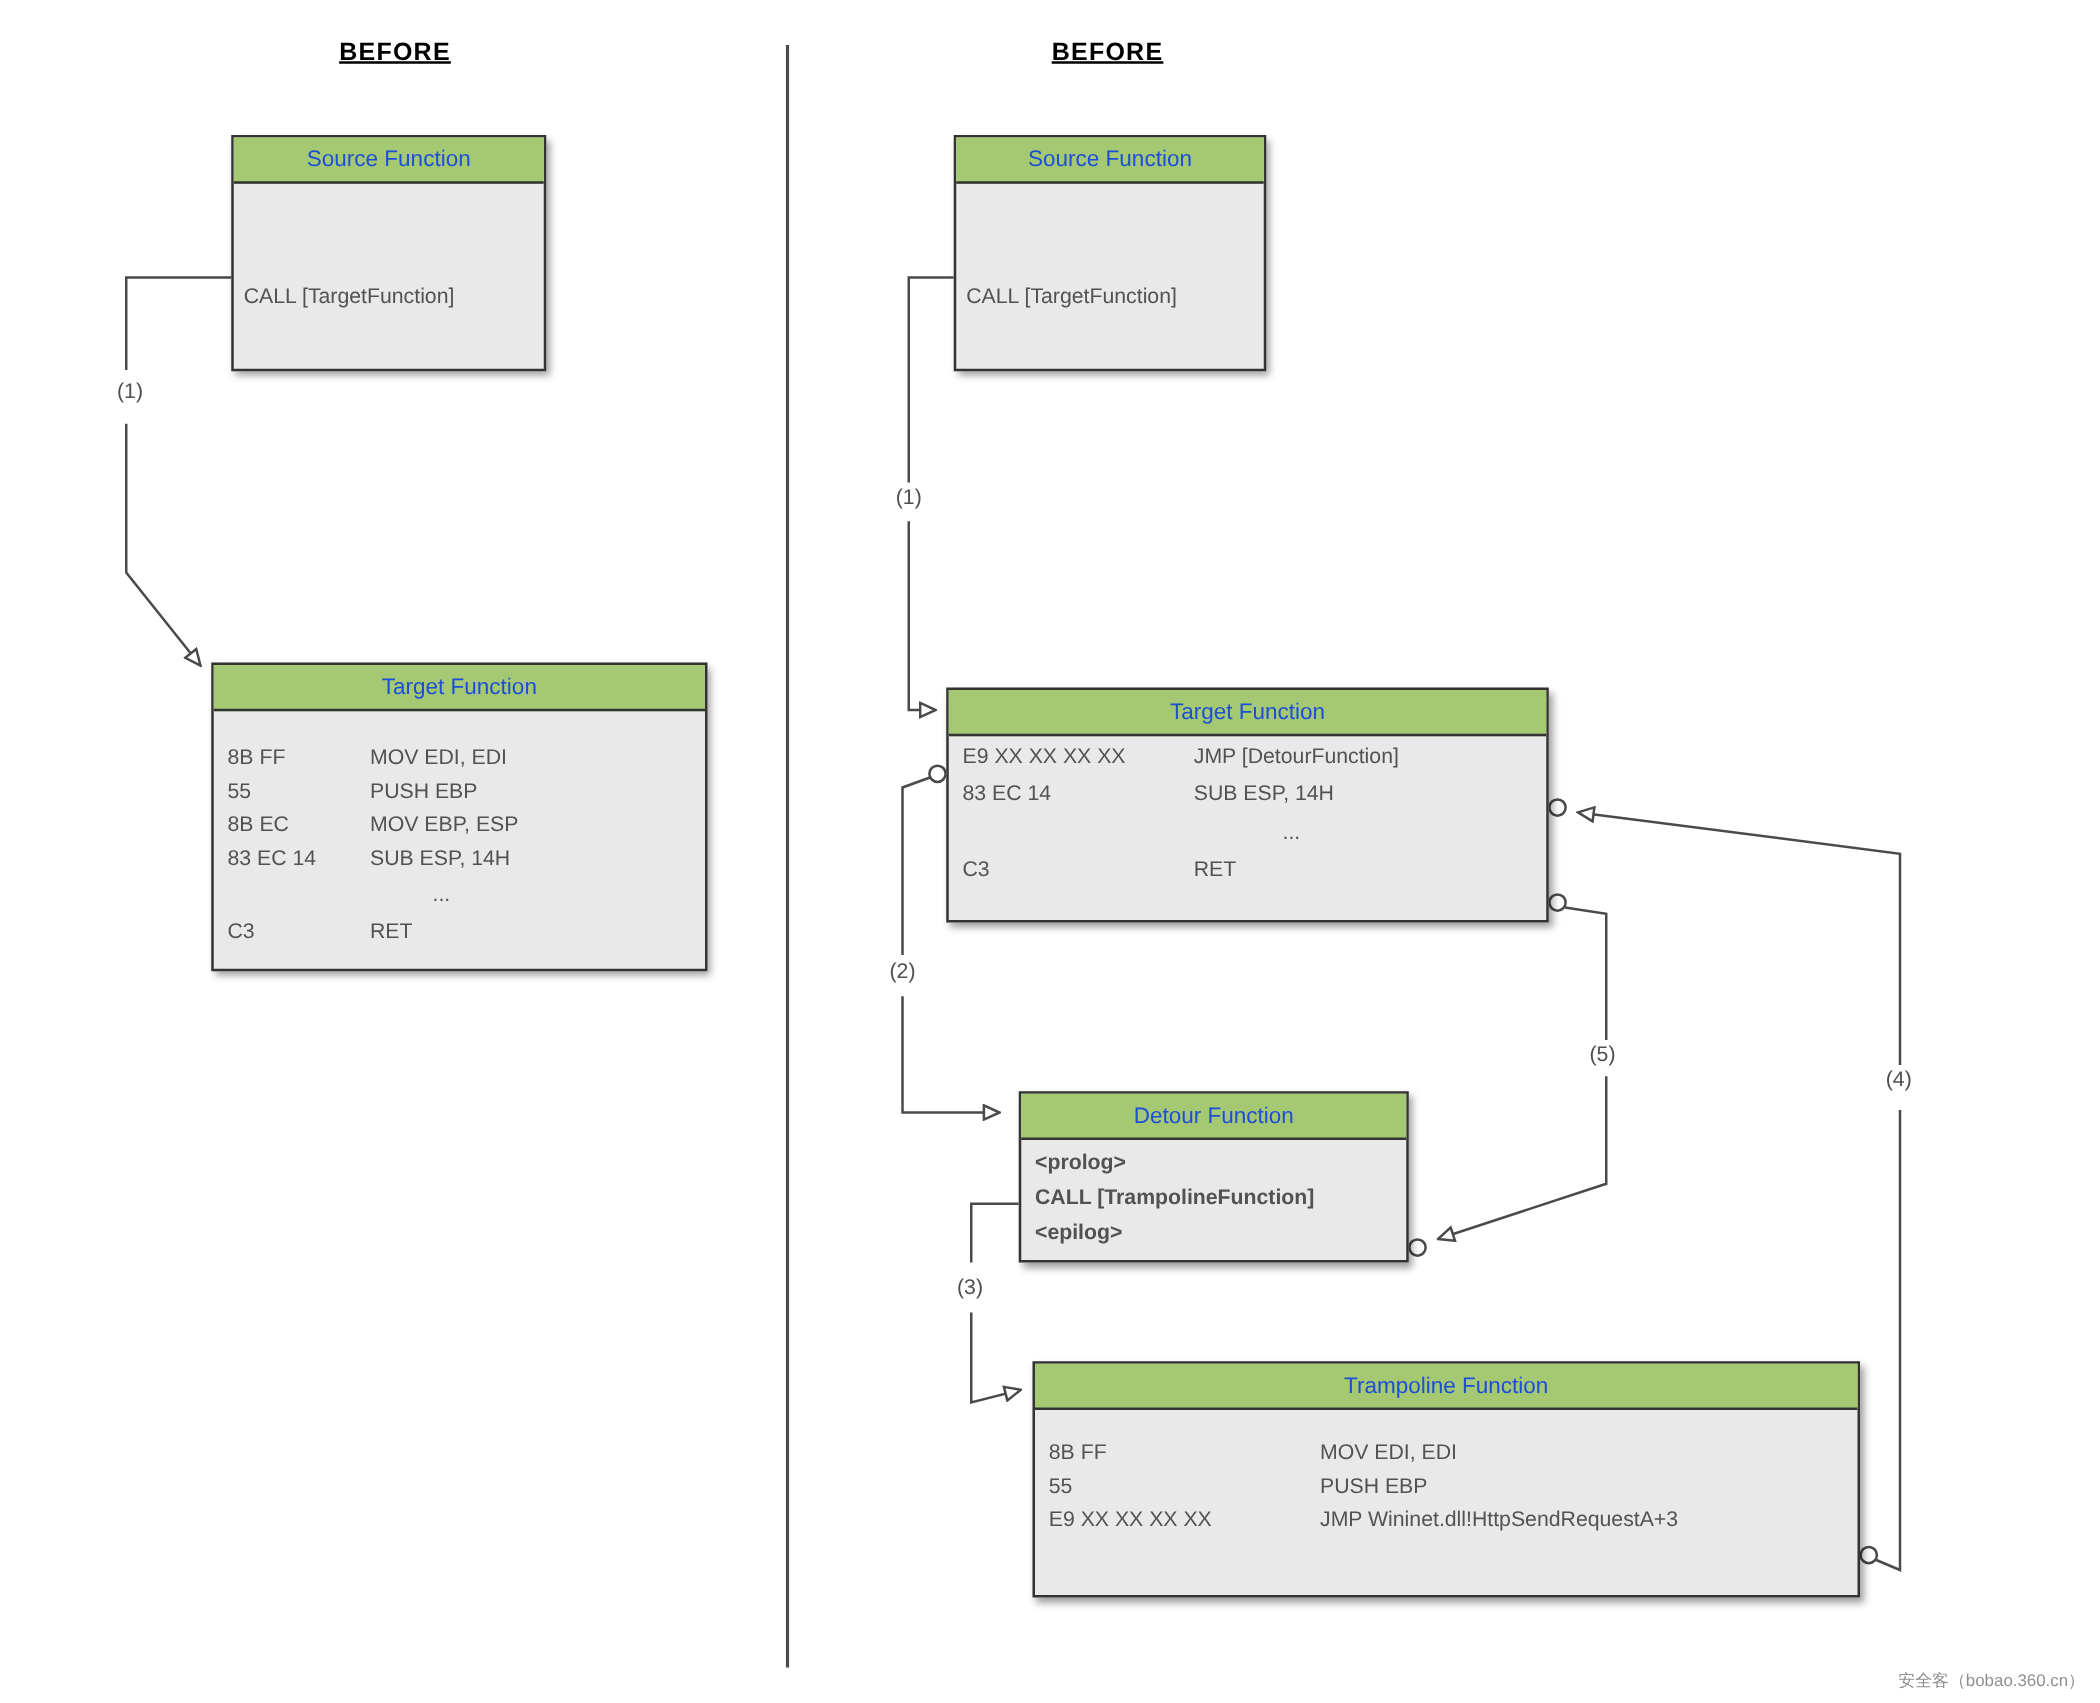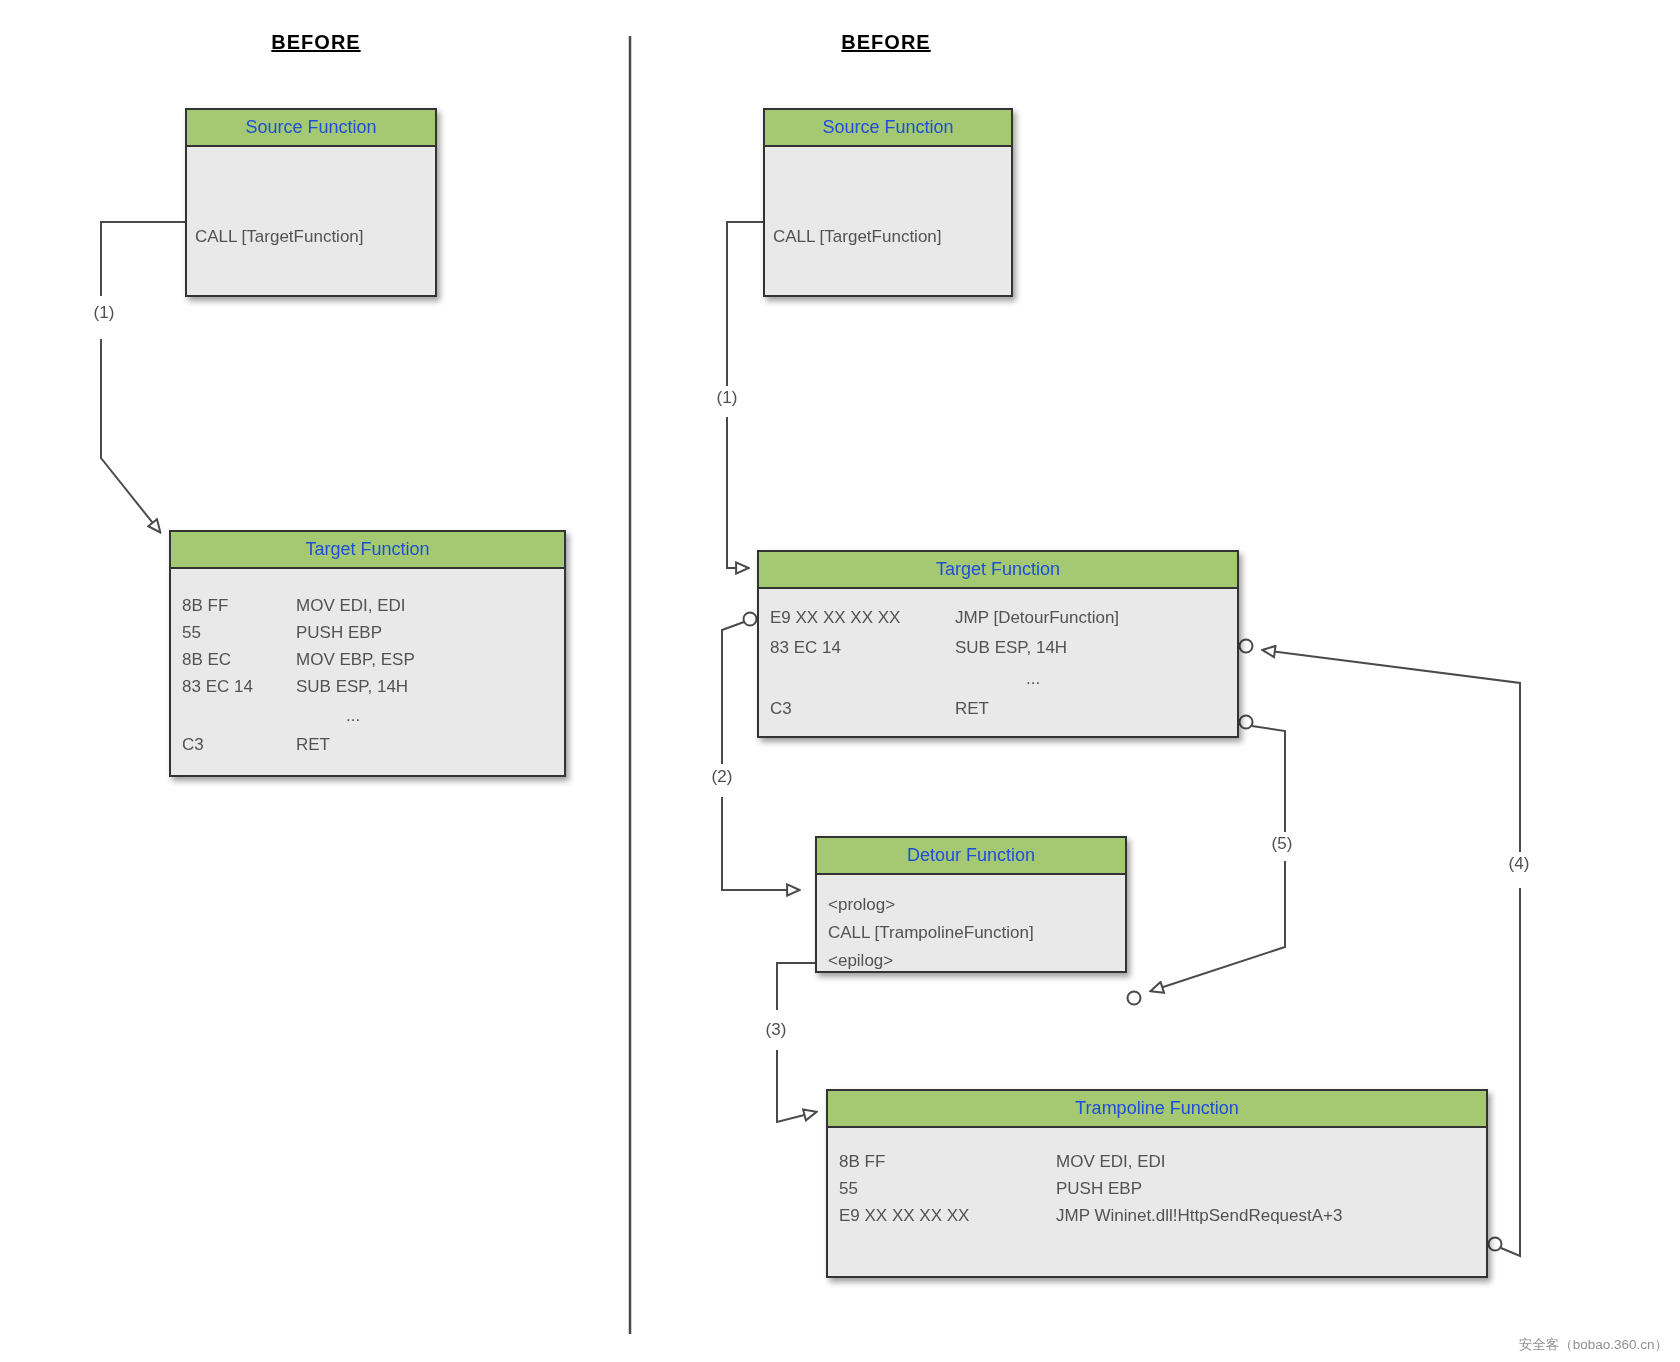--- a/index.html
+++ b/index.html
@@ -23,27 +23,27 @@
   #b-src{left:185px;top:108px;width:252px;height:189px;}
   #a-src{left:763px;top:108px;width:250px;height:189px;}
   .src-body{height:148px;display:flex;align-items:center;padding-left:8px;margin-top:16px;}
 
   #b-tgt{left:169px;top:530px;width:397px;height:247px;}
   #b-tgt .rows{padding:23px 0 0 11px;line-height:27px;}
   #b-tgt .b{width:114px;}
   #b-tgt .ell{margin-left:164px;line-height:31px;}
 
   #a-tgt{left:757px;top:550px;width:482px;height:188px;}
-  #a-tgt .rows{padding:14px 0 0 11px;line-height:30px;}
+  #a-tgt .rows{padding:1px 0 0 11px;line-height:30px;}
   #a-tgt .b{width:185px;}
   #a-tgt .ell{margin-left:256px;line-height:32px;}
   #a-tgt .retrow{line-height:27px;}
 
-  #a-det{left:815px;top:836px;width:312px;height:137px;}
-  #a-det .lines{padding:16px 0 0 11px;line-height:28px;}
+  #a-det{left:815px;top:873px;width:312px;height:137px;}
+  #a-det .lines{padding:4px 0 0 11px;line-height:28px;font-weight:bold;}
 
   #a-tra{left:826px;top:1089px;width:662px;height:189px;}
   #a-tra .rows{padding:20px 0 0 11px;line-height:27px;}
   #a-tra .b{width:217px;}
 
   .step{position:absolute;width:44px;text-align:center;font-size:17px;color:#4f4f4f;}
   #l1b{left:82px;top:303px;}
   #l1a{left:705px;top:388px;}
   #l2{left:700px;top:767px;}
   #l3{left:754px;top:1020px;}

